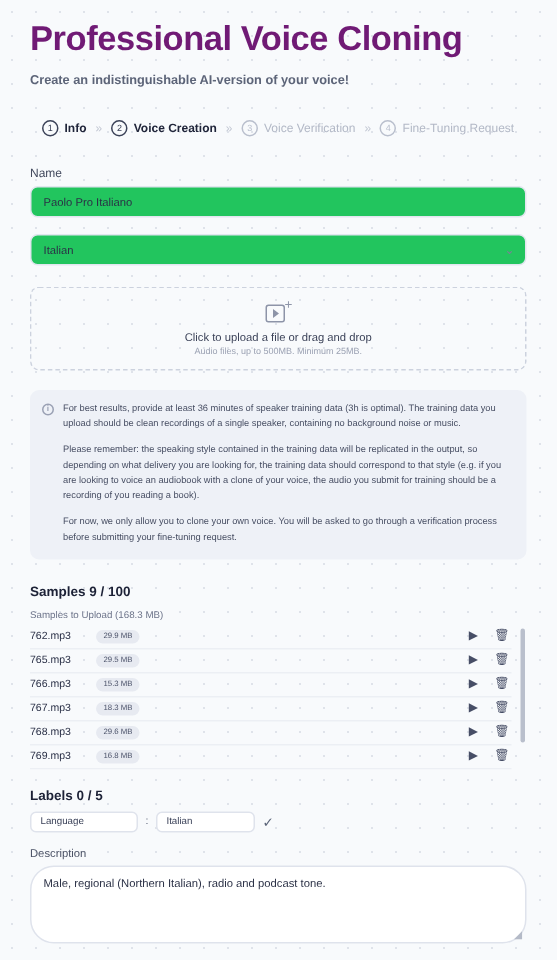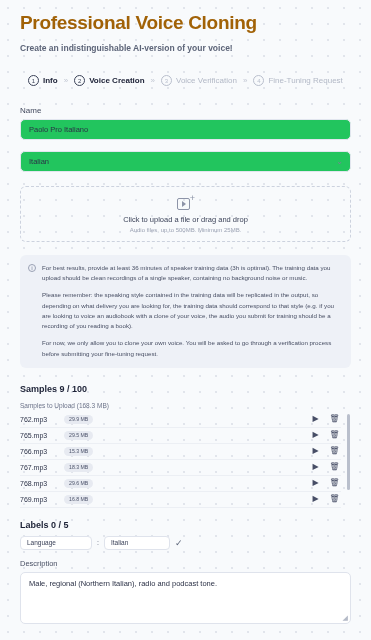--- a/index.html
+++ b/index.html
@@ -12,24 +12,24 @@
     background-color: #f8fafc;
     background-image:
       radial-gradient(circle, #dfe3ea 0.7px, transparent 0.8px);
     background-size: 16px 16px;
     color: #1e2235;
   }
 
   .page { padding: 12px 20px 0 20px; }
 
   .title {
-    font-size: 19px;
+    font-size: 23px;
     font-weight: bold;
     letter-spacing: -0.3px;
-    color: #a16207;
+    color: #701a75;
     margin-bottom: 9px;
   }
 
   .subtitle {
     font-size: 8.5px;
     color: #5c6478;
     margin-bottom: 22px;
     font-weight: bold;
   }
 
@@ -187,21 +187,21 @@
   .pill.k { width: 72px; }
   .pill.v { width: 66px; }
   .colon { font-size: 7px; color: #5a6176; }
   .check { font-size: 9px; color: #5b6478; }
 
   .desc-label { font-size: 7.5px; color: #4a5165; margin-bottom: 4px; }
   .textarea {
     width: 100%; height: 52px;
     background: #fff;
     border: 1px solid #dfe3ec;
-    border-radius: 5px;
+    border-radius: 16px;
     font-size: 7.5px;
     color: #2b3146;
     padding: 6px 8px;
     position: relative;
     margin-bottom: 8px;
   }
   .resize {
     position: absolute; right: 2px; bottom: 1px;
     font-size: 7px; color: #b4bac7;
   }

